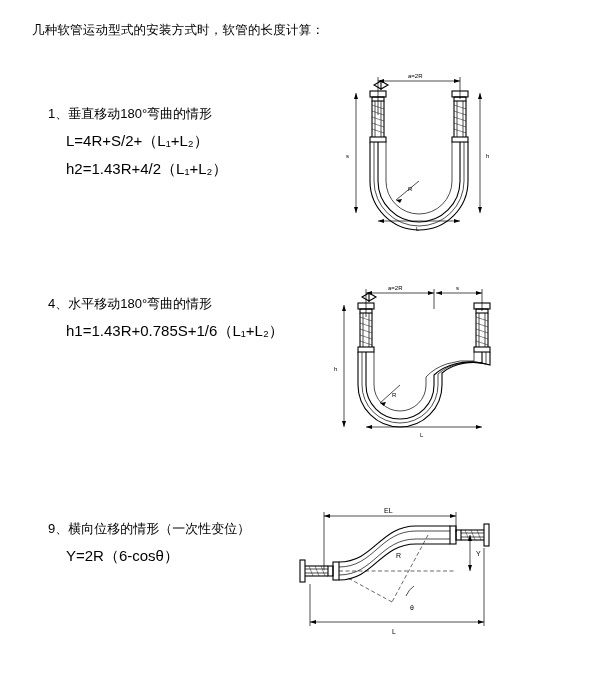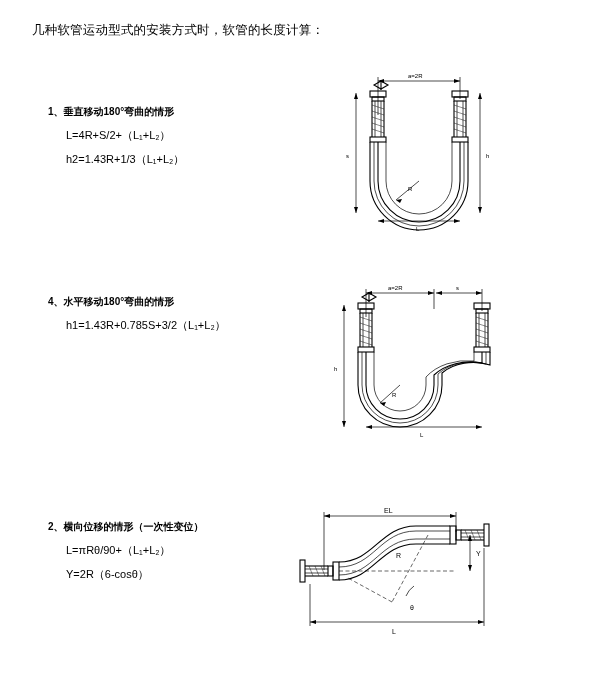--- a/index.html
+++ b/index.html
@@ -37,27 +37,26 @@
   .sec2 { top: 295px; }
   .sec3 { top: 520px; }
 
   .text-col {
     position: absolute;
     left: 48px;
     top: 0;
     width: 260px;
   }
   .sec-title {
-    font-size: 10px;
+    font-size: 13px;
     white-space: nowrap;
     margin: 0 0 9px 0;
-    font-weight: bold;
   }
   .formula {
-    font-size: 11px;
+    font-size: 15px;
     white-space: nowrap;
     margin: 0 0 9px 18px;
   }
   .formula:last-child { margin-bottom: 0; }
 
   .fig {
     position: absolute;
   }
   .fig1 { left: 300px; top: -42px; }
   .fig2 { left: 300px; top: -18px; }
@@ -76,21 +75,21 @@
 <body>
 
 <div class="page">
 
   <div class="heading">几种软管运动型式的安装方式时，软管的长度计算：</div>
 
   <div class="section sec1">
     <div class="text-col">
       <p class="sec-title">1、垂直移动180°弯曲的情形</p>
       <p class="formula">L=4R+S/2+（L₁+L₂）</p>
-      <p class="formula">h2=1.43R+1/3（L₁+L₂）</p>
+      <p class="formula">h2=1.43R+4/2（L₁+L₂）</p>
     </div>
 
     <div class="fig fig1">
       <svg width="200" height="200" viewBox="0 0 200 200">
 
         <line class="thin" x1="78" y1="18" x2="160" y2="18"></line>
         <path class="fillblk" d="M78 18 l6 -2 v4 z"></path>
         <path class="fillblk" d="M160 18 l-6 -2 v4 z"></path>
         <text class="lbl" x="108" y="15">a=2R</text>
 
@@ -153,21 +152,21 @@
         <text class="lbl" x="46" y="95">s</text>
 
         <path class="med" d="M74 22 l7 4 v-8 z M88 22 l-7 4 v-8 z"></path>
       </svg>
     </div>
   </div>
 
   <div class="section sec2">
     <div class="text-col">
       <p class="sec-title">4、水平移动180°弯曲的情形</p>
-      <p class="formula">h1=1.43R+0.785S+3/2（L₁+L₂）</p>
+      <p class="formula">h1=1.43R+0.785S+1/6（L₁+L₂）</p>
     </div>
 
     <div class="fig fig2">
       <svg width="200" height="180" viewBox="0 0 200 180">
 
         <line class="thin" x1="66" y1="16" x2="134" y2="16"></line>
         <path class="fillblk" d="M66 16 l6 -2 v4 z"></path>
         <path class="fillblk" d="M134 16 l-6 -2 v4 z"></path>
         <text class="lbl" x="88" y="13">a=2R</text>
 
@@ -228,22 +227,21 @@
         <line class="thin" x1="66" y1="150" x2="182" y2="150"></line>
         <path class="fillblk" d="M66 150 l6 -2 v4 z"></path>
         <path class="fillblk" d="M182 150 l-6 -2 v4 z"></path>
         <text class="lbl" x="120" y="160">L</text>
       </svg>
     </div>
   </div>
 
   <div class="section sec3">
     <div class="text-col">
-      <p class="sec-title">2、横向位移的情形（一次性变位）</p>
-      <p class="formula">L=πRθ/90+（L₁+L₂）</p>
+      <p class="sec-title">9、横向位移的情形（一次性变位）</p>
       <p class="formula">Y=2R（6-cosθ）</p>
     </div>
 
     <div class="fig fig3">
       <svg width="210" height="150" viewBox="0 0 210 150">
 
         <line class="thin" x1="36" y1="18" x2="168" y2="18"></line>
         <path class="fillblk" d="M36 18 l6 -2 v4 z"></path>
         <path class="fillblk" d="M168 18 l-6 -2 v4 z"></path>
         <text class="lbl7" x="96" y="15">EL</text>

